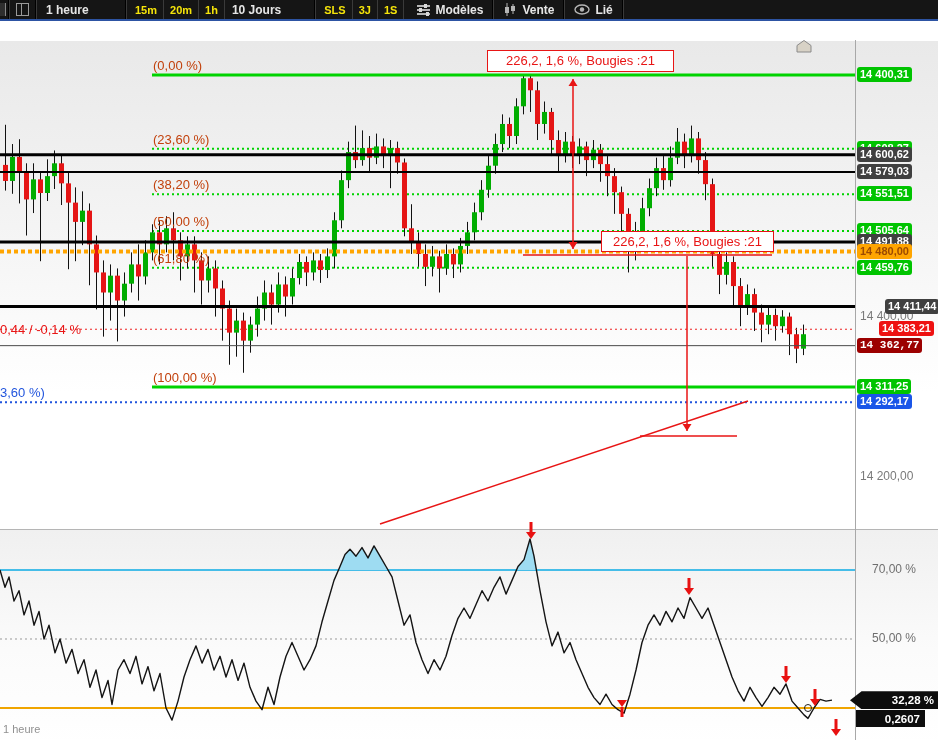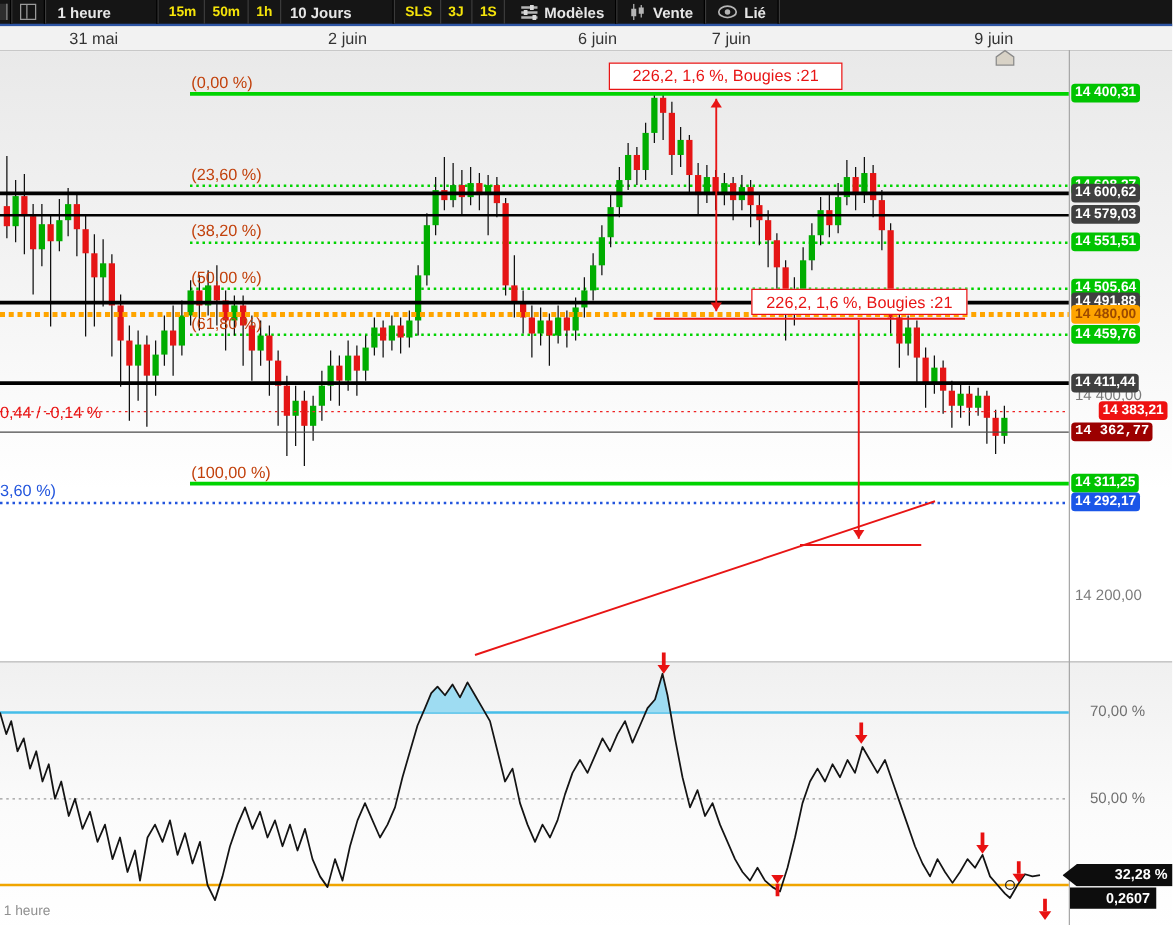--- a/index.html
+++ b/index.html
@@ -53,21 +53,21 @@
     <span class="titem" style="padding:0 4px;">
         <span class="icon-split"></span>
       </span>
     <div class="tsep"></div>
     <span class="titem" style="min-width:70px;">
         <span>1 heure</span>
       </span>
     <div class="tsep"></div>
     <span id="tfbtns" style="display:flex;">
         <span class="ybtn">15m</span>
-        <span class="ybtn">50m</span>
+        <span class="ybtn">20m</span>
         <span class="ybtn">1h</span>
       </span>
     <span class="titem">
         <span>10 Jours</span>
       </span>
     <div class="tsep" style="margin-left:26px;"></div>
     <span id="rangebtns" style="display:flex;">
         <span class="ybtn">SLS</span>
         <span class="ybtn">3J</span>
         <span class="ybtn">1S</span>
@@ -94,27 +94,20 @@
     <span class="titem">
       <svg width="16" height="11">
           <ellipse cx="8" cy="5.5" rx="7" ry="4.5" fill="none" stroke="#b5b5b5" stroke-width="1.4"></ellipse>
           <circle cx="8" cy="5.5" r="2.2" fill="#b5b5b5"></circle>
         </svg>
       <span>Lié</span>
     </span>
     <div class="tsep"></div>
   </div>
 
-  <div id="dateaxis">
-      <span class="datelbl" style="left: 75px;">31 mai</span>
-      <span class="datelbl" style="left: 278px;">2 juin</span>
-      <span class="datelbl" style="left: 478px;">6 juin</span>
-      <span class="datelbl" style="left: 585px;">7 juin</span>
-      <span class="datelbl" style="left: 795px;">9 juin</span>
-    </div>
 
   <div id="mainbg"></div>
   <div id="rsibg"></div>
   <div id="axissep"></div>
 
   <svg id="svg" width="938" height="749">
       <line x1="152" y1="148.63774977931163" x2="855" y2="148.63774977931163" stroke="#00d300" stroke-width="2" stroke-dasharray="2 3"></line>
       <line x1="152" y1="194.18786614236453" x2="855" y2="194.18786614236453" stroke="#00d300" stroke-width="2" stroke-dasharray="2 3"></line>
       <line x1="152" y1="230.99871599390195" x2="855" y2="230.99871599390195" stroke="#00d300" stroke-width="2" stroke-dasharray="2 3"></line>
       <line x1="152" y1="267.81759088355705" x2="855" y2="267.81759088355705" stroke="#00d300" stroke-width="2" stroke-dasharray="2 3"></line>
@@ -397,21 +390,21 @@
       <div class="fiblbl" style="left: 153px; top: 369.997px;">(100,00 %)</div>
       <div class="ptag green" style="top: 67px;">14 400,31</div>
       <div class="ptag green" style="top: 140.638px;">14 608,27</div>
       <div class="ptag black" style="top: 146.777px;">14 600,62</div>
       <div class="ptag black" style="top: 164.103px;">14 579,03</div>
       <div class="ptag green" style="top: 186.188px;">14 551,51</div>
       <div class="ptag green" style="top: 222.999px;">14 505,64</div>
       <div class="ptag black" style="top: 234.041px;">14 491,88</div>
       <div class="ptag orange" style="top: 243.575px;">14 480,00</div>
       <div class="ptag green" style="top: 259.818px;">14 459,76</div>
-      <div class="ptag black" style="top: 298.595px;">14 411,44</div>
+      <div class="ptag black" style="top: 298.595px; margin-left: 28px;">14 411,44</div>
       <div class="paxis" style="top: 308.775px;">14 400,00</div>
       <div class="ptag red" style="top: 321.249px; margin-left: 22px;">14 383,21</div>
       <div class="ptag darkred" style="top: 337.652px;">14 362,77</div>
       <div class="ptag green" style="top: 378.997px;">14 311,25</div>
       <div class="ptag blue" style="top: 394.309px;">14 292,17</div>
       <div class="paxis" style="top: 469.276px;">14 200,00</div>
       <div class="redbox" style="left: 487px; top: 50px; width: 185px; line-height: 20px;">226,2, 1,6 %, Bougies :21</div>
       <div class="redbox" style="left: 601px; top: 231px; width: 171px; line-height: 19px;">226,2, 1,6 %, Bougies :21</div>
       <div class="lbl-left-red" style="top: 322px;">0,44 / -0,14 %</div>
       <div class="lbl-left-blue" style="top: 385px;">3,60 %)</div>

